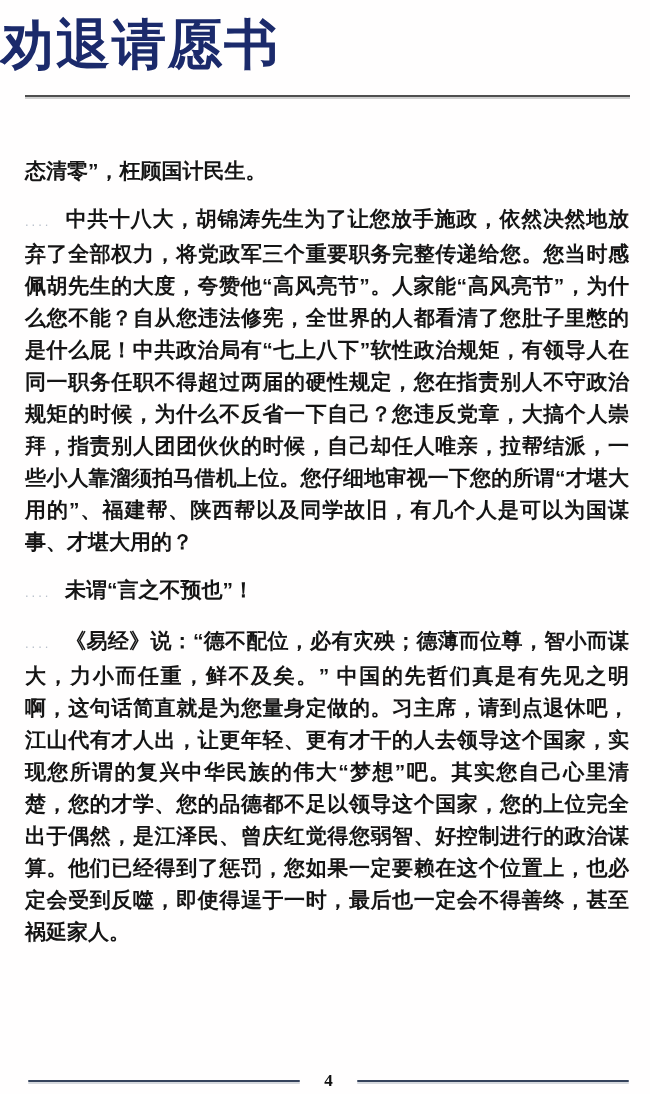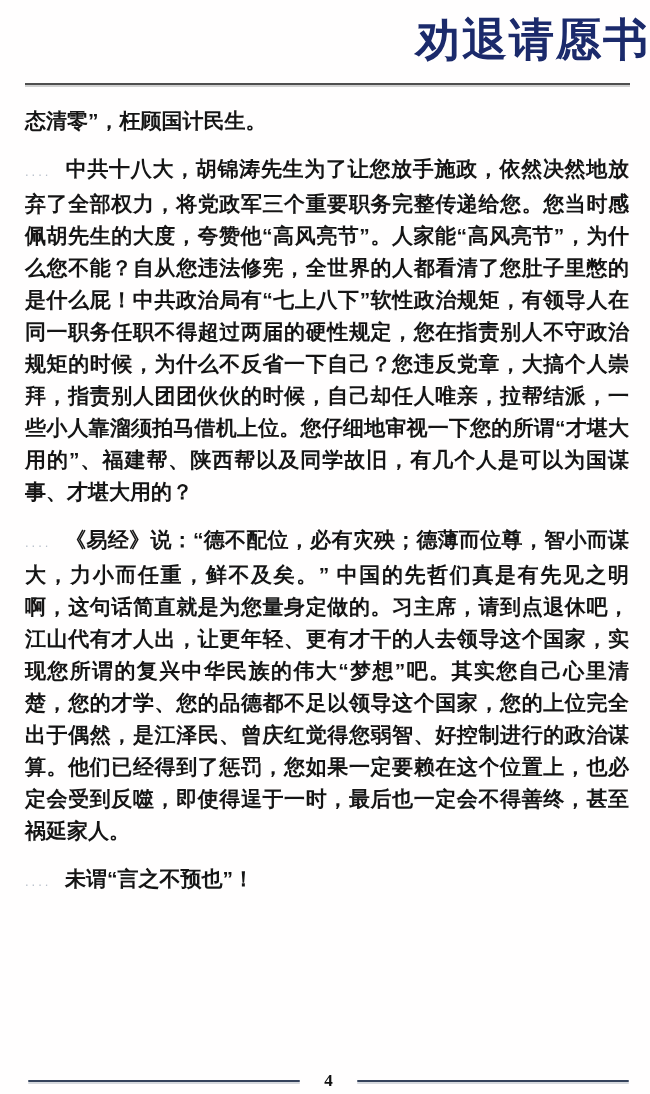--- a/index.html
+++ b/index.html
@@ -7,36 +7,36 @@
     position: relative;
     width: 650px;
     height: 1094px;
     background: #fffefe;
     overflow: hidden;
     font-family: "Liberation Sans", "DejaVu Sans", sans-serif;
   }
   .doc-title {
     margin: 0;
     padding-top: 12px;
-    text-align: right;
-    font-size: 45px;
+    text-align: left;
+    font-size: 54px;
     line-height: 1.25;
     font-weight: bold;
     letter-spacing: 2px;
     color: var(--title-color, #1b2a6b);
     font-family: "Liberation Serif", "DejaVu Serif", serif;
   }
   .title-divider {
     margin: 15px 20px 0 25px;
     height: 2px;
     background: var(--divider-color, #4f4f4f);
     box-shadow: 0 2px 0 rgba(170,170,170,0.55);
   }
   .doc-body {
-    margin: 20px 21px 0 25px;
+    margin: 58px 21px 0 25px;
     font-size: 21px;
     line-height: 32px;
     font-weight: 600;
     color: #151515;
     text-align: justify;
     text-justify: inter-ideograph;
   }
   .doc-body p { margin: 0 0 16px 0; }
   .indent-dots {
     display: inline-block;
@@ -78,23 +78,23 @@
   <h1 class="doc-title">劝退请愿书</h1>
 
   <div class="title-divider"></div>
 
   <div class="doc-body">
 
     <p><span>态清零”，枉顾国计民生。</span></p>
 
     <p><span class="indent-dots">....</span><span>中共十八大，胡锦涛先生为了让您放手施政，依然决然地放弃了全部权力，将党政军三个重要职务完整传递给您。您当时感佩胡先生的大度，夸赞他“高风亮节”。人家能“高风亮节”，为什么您不能？自从您违法修宪，全世界的人都看清了您肚子里憋的是什么屁！中共政治局有“七上八下”软性政治规矩，有领导人在同一职务任职不得超过两届的硬性规定，您在指责别人不守政治规矩的时候，为什么不反省一下自己？您违反党章，大搞个人崇拜，指责别人团团伙伙的时候，自己却任人唯亲，拉帮结派，一些小人靠溜须拍马借机上位。您仔细地审视一下您的所谓“才堪大用的”、福建帮、陕西帮以及同学故旧，有几个人是可以为国谋事、才堪大用的？</span></p>
 
+    <p><span class="indent-dots">....</span><span>未谓“言之不预也”！</span></p>
+
     <p><span class="indent-dots">....</span><span>《易经》说：“德不配位，必有灾殃；德薄而位尊，智小而谋大，力小而任重，鲜不及矣。” 中国的先哲们真是有先见之明啊，这句话简直就是为您量身定做的。习主席，请到点退休吧，江山代有才人出，让更年轻、更有才干的人去领导这个国家，实现您所谓的复兴中华民族的伟大“梦想”吧。其实您自己心里清楚，您的才学、您的品德都不足以领导这个国家，您的上位完全出于偶然，是江泽民、曾庆红觉得您弱智、好控制进行的政治谋算。他们已经得到了惩罚，您如果一定要赖在这个位置上，也必定会受到反噬，即使得逞于一时，最后也一定会不得善终，甚至祸延家人。</span></p>
-
-    <p><span class="indent-dots">....</span><span>未谓“言之不预也”！</span></p>
 
   </div>
 
   <div class="page-footer">
     <div class="footer-rule"></div>
     <div class="page-number">4</div>
     <div class="footer-rule"></div>
   </div>
 
 </div>

